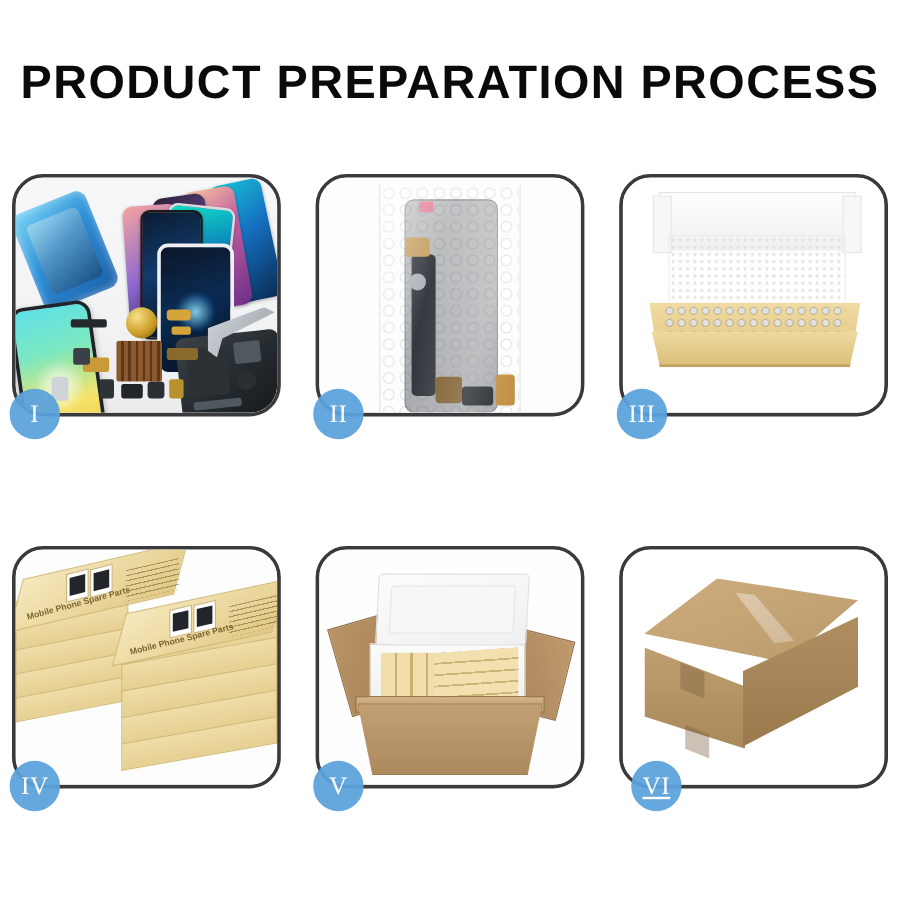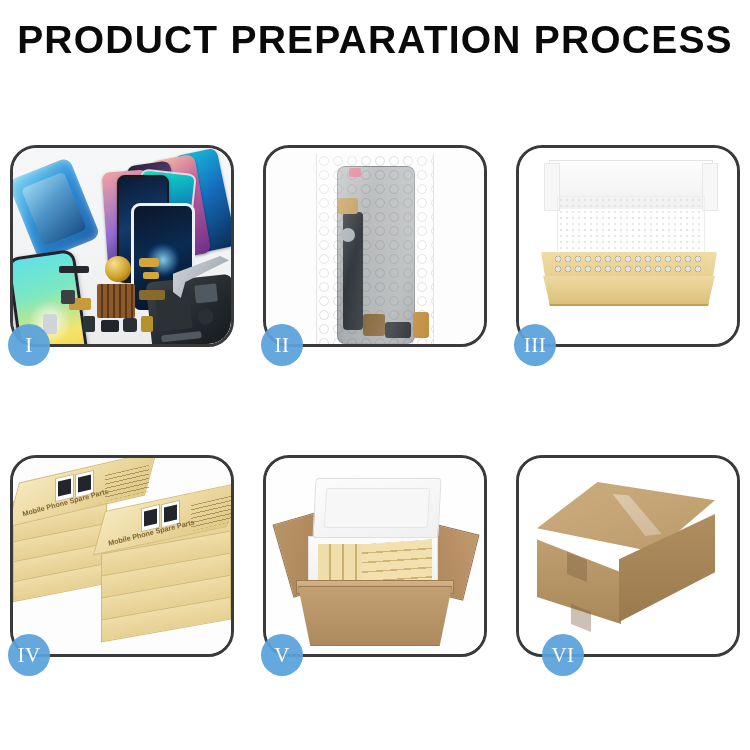--- a/index.html
+++ b/index.html
@@ -12,21 +12,21 @@
   }
   .page{position:absolute;inset:0;}
 
   
   .header{position:absolute;left:0;top:0;width:750px;text-align:center;}
   .title{
     font-size:39px;
     font-weight:bold;
     letter-spacing:1.2px;
     color:#0a0a0a;
-    margin-top:20px;
+    margin-top:50px;
     line-height:1.05;
     font-family:"Liberation Sans", sans-serif;
     white-space:nowrap;
   }
   .subtitle{
     font-size:16.5px;
     color:#111111;
     margin-top:10px;
     letter-spacing:.1px;
     white-space:nowrap;
@@ -65,21 +65,21 @@
   #p3{left:516px; top:5px;}
   #p4{left:10px;  top:315px;}
   #p5{left:263px; top:315px;}
   #p6{left:516px; top:315px;}
 
   #b1{left:8px;  top:184px;}
   #b2{left:261px;top:184px;}
   #b3{left:514px;top:184px;}
   #b4{left:8px;  top:494px;}
   #b5{left:261px;top:494px;}
-  #b6{left:542px;top:494px;}
+  #b6{left:526px;top:494px;text-decoration:underline;}
 
   
   .p1bg{position:absolute;inset:0;background:
      linear-gradient(180deg,#f6f7f8 0%,#f2f3f4 55%,#ececec 100%);}
   .film{
     position:absolute;left:8px;top:18px;width:66px;height:86px;
     background:linear-gradient(150deg,#7fd8f5 0%,#2b8fd8 45%,#1d5fa8 100%);
     border-radius:9px;transform:rotate(-22deg);
     box-shadow:inset 0 0 8px rgba(255,255,255,.45);
   }

